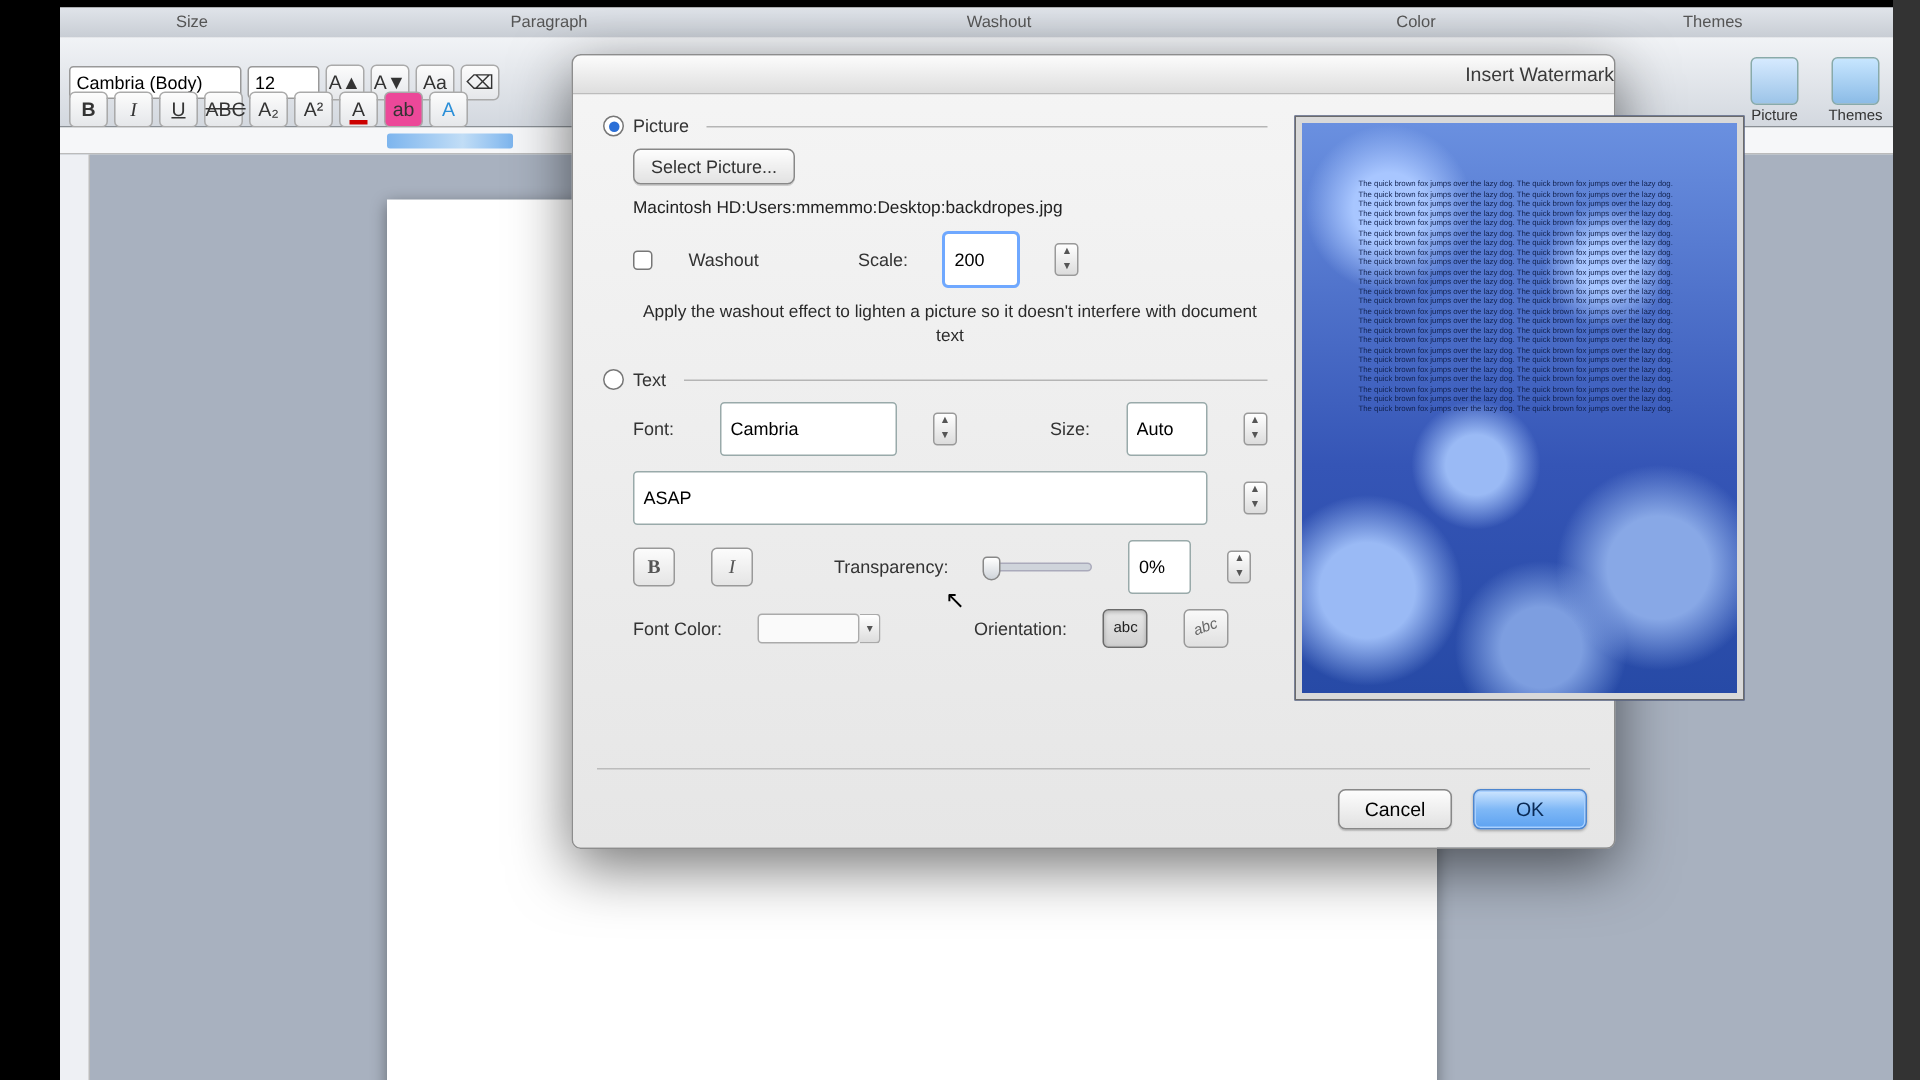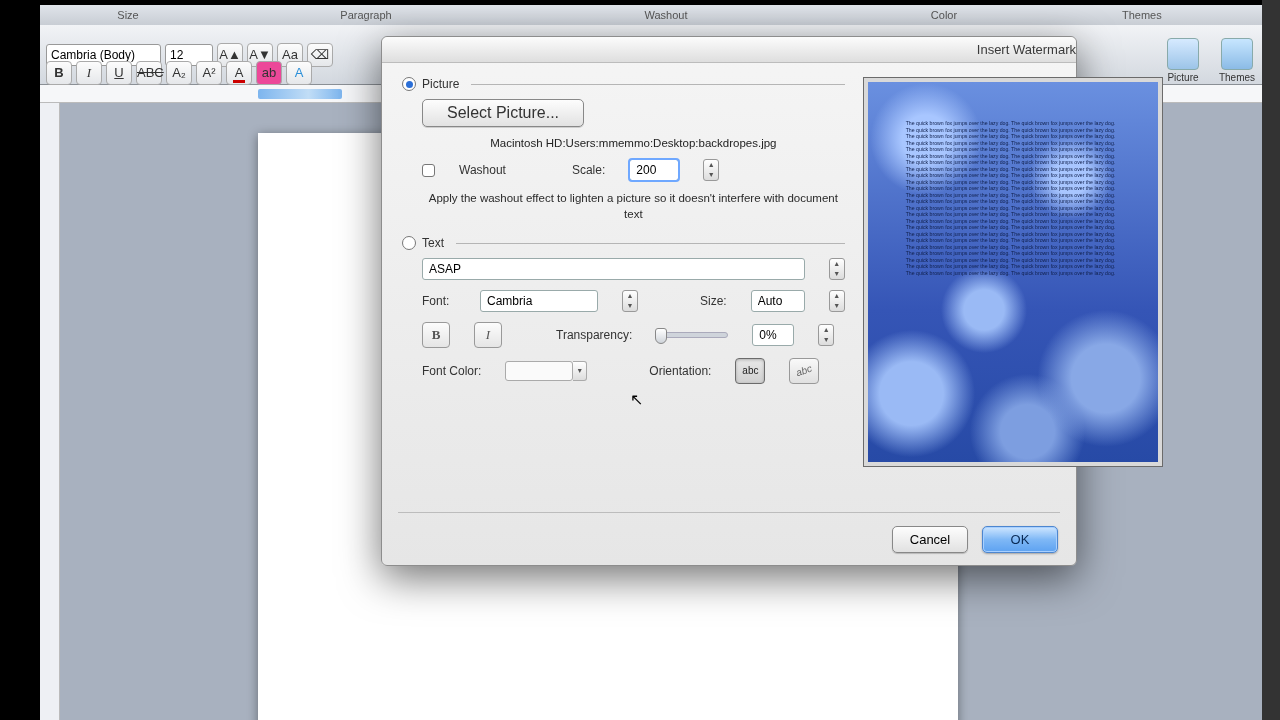--- a/index.html
+++ b/index.html
@@ -24,24 +24,24 @@
   .dialog { position:absolute; left:381px; top:36px; width:696px; height:530px; background:linear-gradient(#f5f5f5,#e6e6e6); border:1px solid #8d8d8d; border-radius:6px; box-shadow:0 12px 40px rgba(0,0,0,.55); }
   .dialog-title { height:26px; text-align:right; font-size:13px; color:#3a3a3a; line-height:26px; border-bottom:1px solid #bcbcbc; background:linear-gradient(#fcfcfc,#dedede); border-radius:6px 6px 0 0; }
   .dlg-body { padding: 14px 20px 0 20px; display:flex; gap:18px; }
   .left-col { flex:1; font-size:12px; color:#333; }
   .right-col { width:302px; }
   .opt-row { display:flex; align-items:center; gap:6px; margin-bottom:8px; }
   .radio { width:14px; height:14px; border:1px solid #777; border-radius:50%; background:#fff; display:inline-flex; align-items:center; justify-content:center; }
   .radio.sel::after { content:""; width:7px; height:7px; background:#2b6fd7; border-radius:50%; display:block; }
   .sep { flex:1; height:1px; border-top:1px solid #b5b5b5; margin-left:6px; }
   .indent { padding-left: 20px; }
-  .btn { display:inline-block; padding:4px 24px; border:1px solid #888; border-radius:5px; background:linear-gradient(#fdfdfd,#e2e2e2); font-size:16px; box-shadow:0 1px 0 rgba(0,0,0,.15); }
-  .path { font-size:11.5px; color:#222; margin:10px 0 10px 0;text-align:center; }
+  .btn { display:inline-block; padding:4px 11px; border:1px solid #888; border-radius:5px; background:linear-gradient(#fdfdfd,#e2e2e2); font-size:12px; box-shadow:0 1px 0 rgba(0,0,0,.15); }
+  .path { font-size:11.5px; color:#222; margin:10px 0 10px 0; }
   .checkbox { width:13px; height:13px; border:1px solid #777; border-radius:3px; background:#fff; display:inline-block; vertical-align:middle; }
-  .field { background:#fff; border:1px solid #9aa; border-radius:3px; height:22px; padding:0 6px; font-size:12px; }
+  .field { background:#fff; border:1px solid #9aa; border-radius:3px; height:36px; padding:0 6px; font-size:12px; }
   .field.focus { outline:2px solid #6fa8ff; outline-offset:-1px; }
   .stepper { width:16px; height:22px; border:1px solid #999; border-radius:3px; background:linear-gradient(#fff,#dcdcdc); display:inline-flex; flex-direction:column; }
   .stepper div { flex:1; text-align:center; font-size:7px; color:#555; line-height:9px; }
   .hint { font-size:11.5px; color:#2a2a2a; line-height:1.35; margin:8px 0 14px 0;text-align:center; }
   .row { display:flex; align-items:center; gap:24px; margin-bottom:10px; }
   .lbl { color:#333; font-size:12px; display:inline-block; }
   .toggle-sq { width:28px; height:26px; border:1px solid #999; border-radius:4px; background:linear-gradient(#fcfcfc,#e5e5e5); text-align:center; line-height:24px; font-size:13px; color:#555; }
   .slider-track { width:72px; height:6px; background:#cfd4db; border:1px solid #aab; border-radius:3px; position:relative; }
   .slider-thumb { position:absolute; left:-2px; top:-5px; width:12px; height:16px; background:linear-gradient(#fff,#cfd4da); border:1px solid #888; border-radius:3px 3px 6px 6px; }
   .color-swatch { width:68px; height:20px; border:1px solid #aaa; border-radius:3px; background:#fafafa; }
@@ -152,37 +152,37 @@
       </div>
 
       <div class="opt-row">
         <span class="radio"></span>
         <span class="lbl">Text</span>
         <span class="sep"></span>
       </div>
 
       <div class="indent">
         <div class="row">
-          <input class="field" style="flex: 1 1 0%;" value="ASAP">
-          <span class="stepper">
-              <div>▲</div>
-              <div>▼</div>
-            </span>
-        </div>
-
-        <div class="row">
           <span class="lbl" style="width:34px">Font:</span>
           <input class="field" style="width: 118px;" value="Cambria">
           <span class="stepper">
               <div>▲</div>
               <div>▼</div>
             </span>
           <span style="width:14px"></span>
           <span class="lbl">Size:</span>
           <input class="field" style="width: 54px;" value="Auto">
+          <span class="stepper">
+              <div>▲</div>
+              <div>▼</div>
+            </span>
+        </div>
+
+        <div class="row">
+          <input class="field" style="flex: 1 1 0%;" value="ASAP">
           <span class="stepper">
               <div>▲</div>
               <div>▼</div>
             </span>
         </div>
 
         <div class="row">
           <span class="toggle-sq" style="font-weight:bold;font-family:serif">B</span>
           <span class="toggle-sq" style="font-style:italic;font-family:serif">I</span>
           <span style="width:6px"></span>

